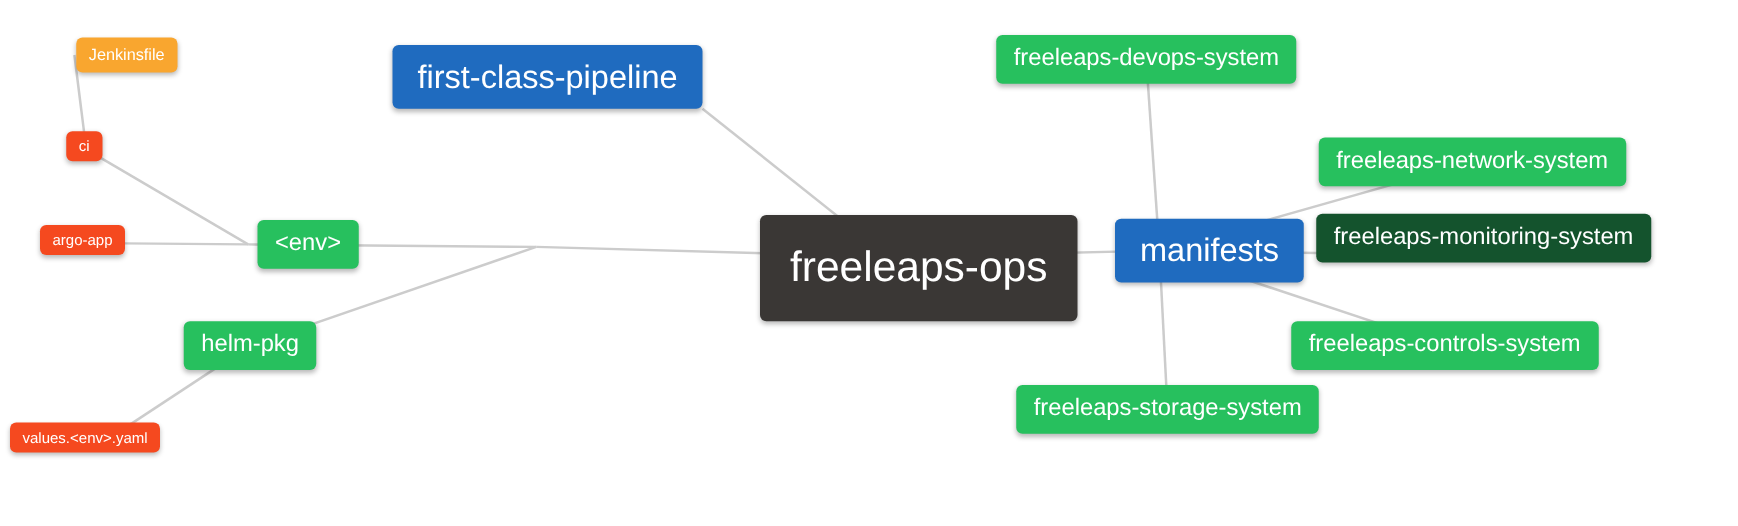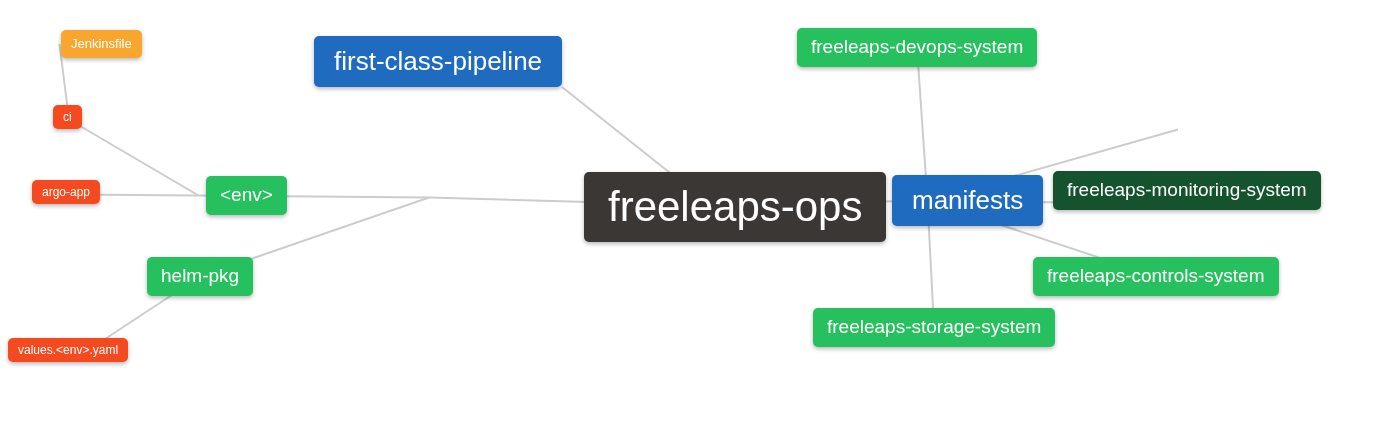--- a/index.html
+++ b/index.html
@@ -36,21 +36,21 @@
   .node {
     position: absolute;
     color: #ffffff;
     border-radius: 5px;
     box-shadow: 0 2px 4px rgba(0,0,0,0.28);
     white-space: nowrap;
     cursor: pointer;
     box-sizing: border-box;
     line-height: 1.2;
   }
-  .role-root       { font-size: 42px; padding: 10px 24px; }
+  .role-root       { font-size: 34px; padding: 22px 24px; margin-left: 24px; }
   .role-primary    { font-size: 26px; padding: 10px 20px; }
   .role-secondary  { font-size: 19px; padding: 8px 14px;  }
   .role-tertiary   { font-size: 12px; padding: 5px 10px;  }
   .role-quaternary { font-size: 13px; padding: 6px 10px; margin-left: 42px;  }
 </style>
 </head>
 <body>
 
 <div class="canvas">
   <svg class="edge-layer" width="1390" height="421" xmlns="http://www.w3.org/2000/svg">
@@ -73,17 +73,18 @@
       <div class="node role-root" style="left: 584px; top: 172px; background: rgb(58, 55, 53);">freeleaps-ops</div>
       <div class="node role-primary" style="left: 314px; top: 36px; background: rgb(31, 107, 191);">first-class-pipeline</div>
       <div class="node role-primary" style="left: 892px; top: 175px; background: rgb(31, 107, 191);">manifests</div>
       <div class="node role-secondary" style="left: 158px; top: 176px; background: rgb(39, 192, 94); margin-left: 48px;">&lt;env&gt;</div>
       <div class="node role-secondary" style="left: 147px; top: 257px; background: rgb(39, 192, 94);">helm-pkg</div>
       <div class="node role-tertiary" style="left: 53px; top: 105px; background: rgb(245, 73, 31);">ci</div>
       <div class="node role-tertiary" style="left: 32px; top: 180px; background: rgb(245, 73, 31);">argo-app</div>
       <div class="node role-tertiary" style="left: 8px; top: 338px; background: rgb(245, 73, 31);">values.&lt;env&gt;.yaml</div>
       <div class="node role-quaternary" style="left: 19px; top: 30px; background: rgb(249, 166, 47);">Jenkinsfile</div>
       <div class="node role-secondary" style="left: 797px; top: 28px; background: rgb(39, 192, 94);">freeleaps-devops-system</div>
+      <div class="node role-secondary" style="left: 1055px; top: 110px; background: rgb(39, 192, 94);">freeleaps-network-system</div>
       <div class="node role-secondary" style="left: 1053px; top: 171px; background: #14532d;">freeleaps-monitoring-system</div>
       <div class="node role-secondary" style="left: 1033px; top: 257px; background: rgb(39, 192, 94);">freeleaps-controls-system</div>
       <div class="node role-secondary" style="left: 813px; top: 308px; background: rgb(39, 192, 94);">freeleaps-storage-system</div>
     </div>
 </div>
 
 </body></html>

